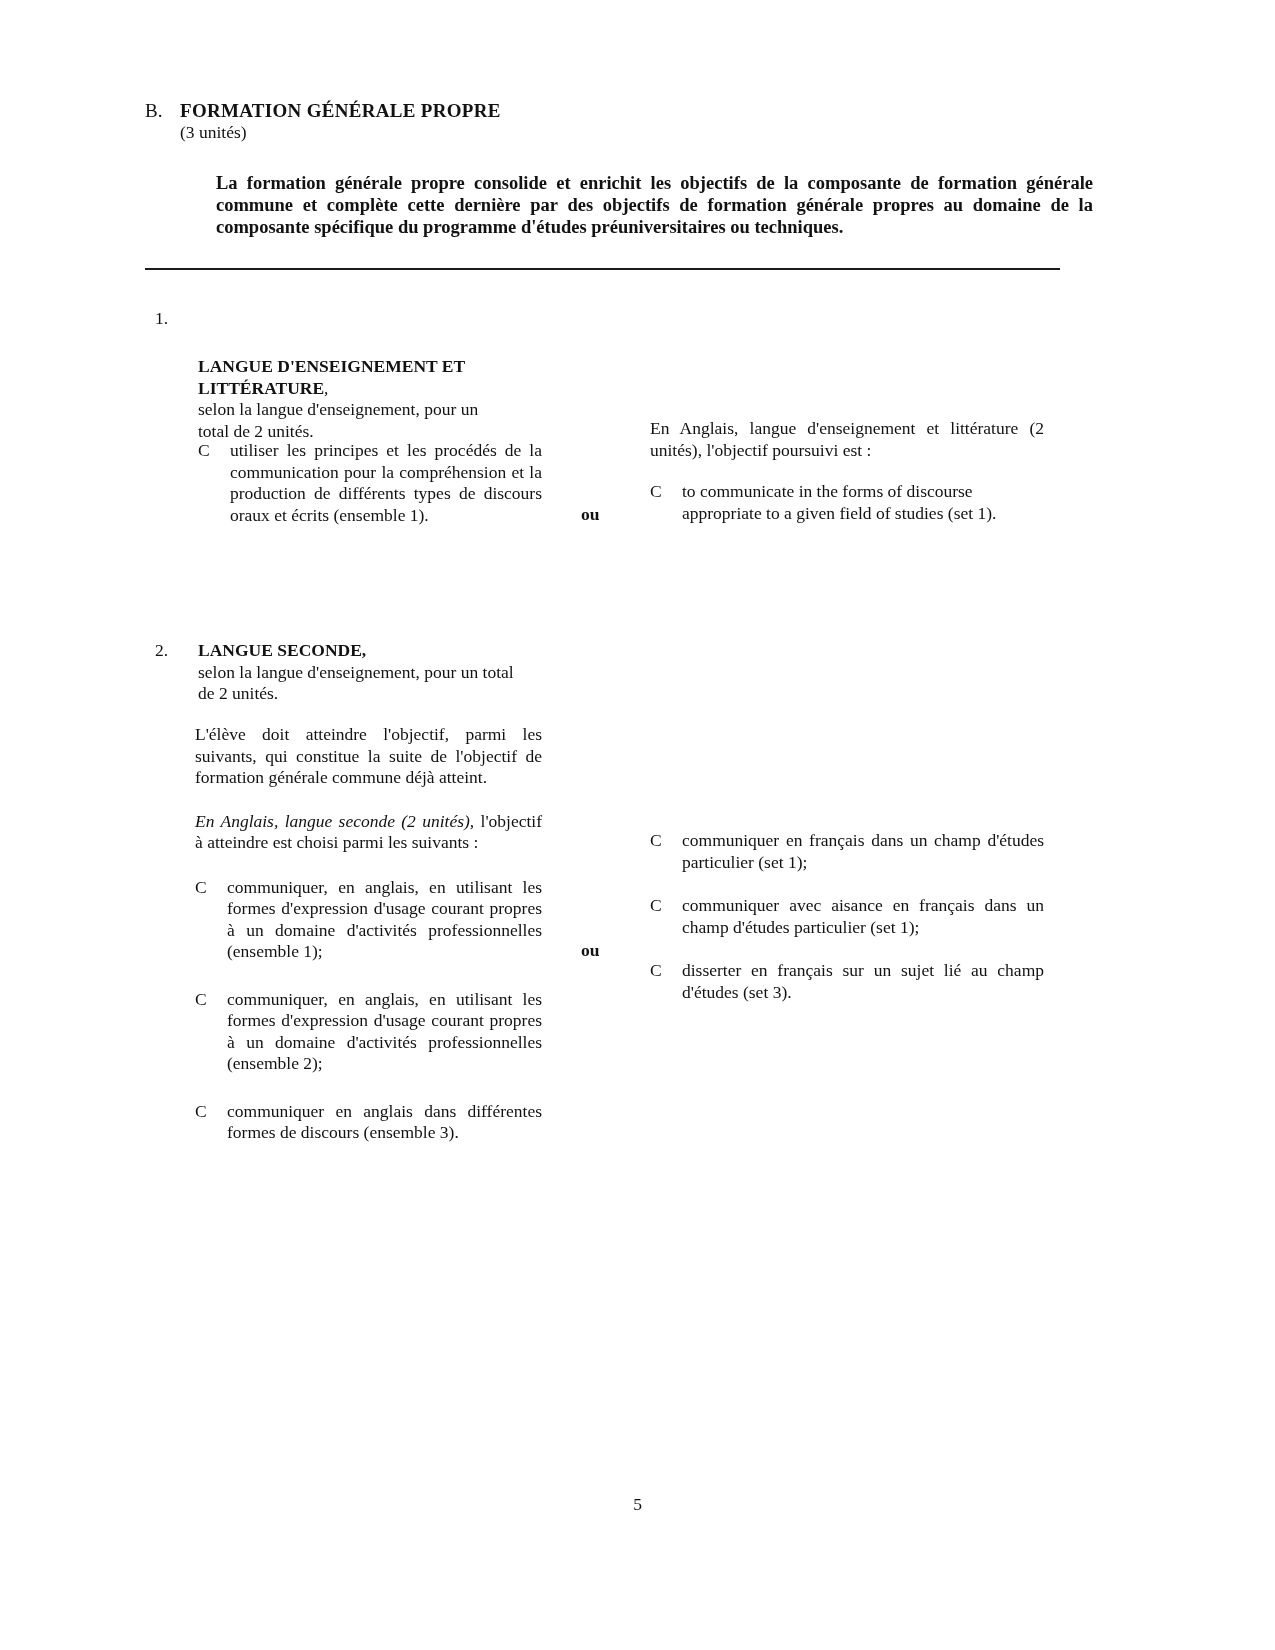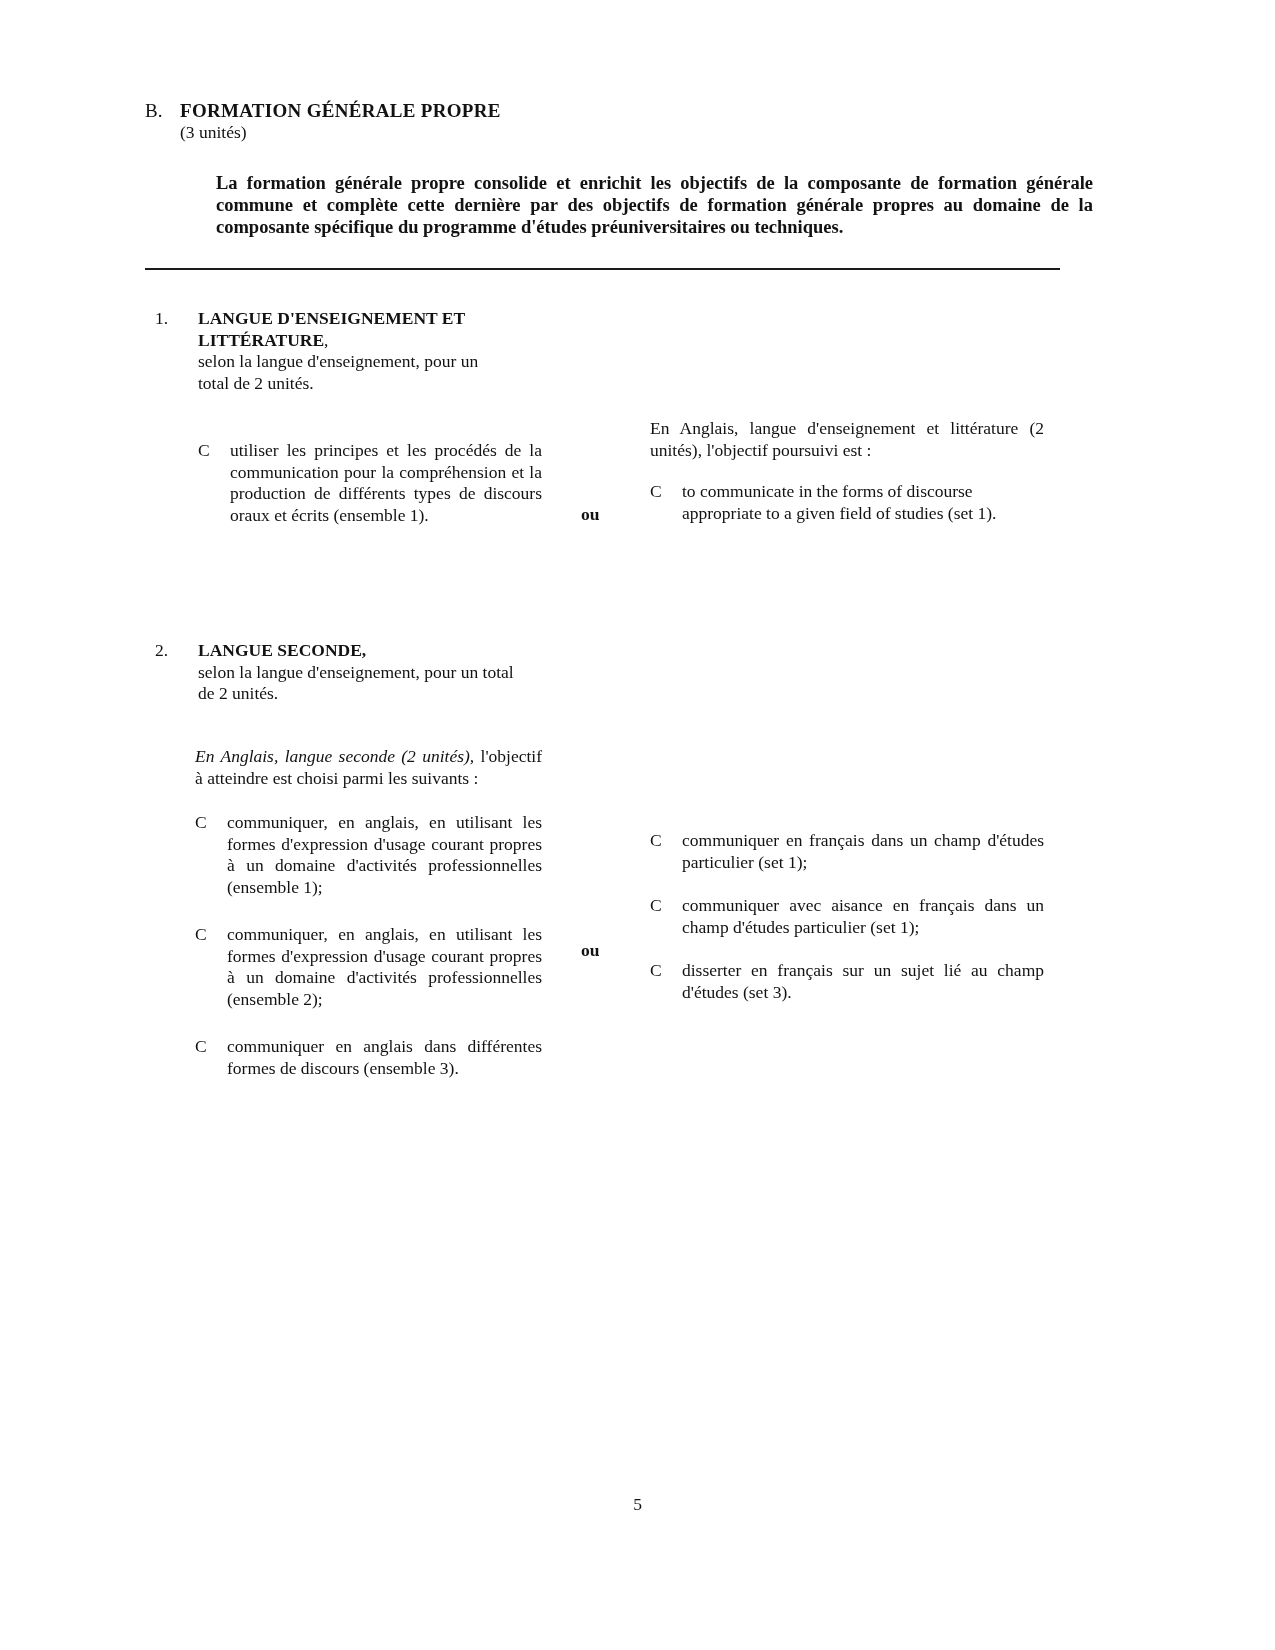--- a/index.html
+++ b/index.html
@@ -49,21 +49,21 @@
     <div style="margin-left:35px;">(3 unités)</div>
   </div>
 
   <div class="abs intro-par" style="left:180px; top:172px; width:877px;margin-left:36px;">La formation générale propre consolide et enrichit les objectifs de la composante de formation générale commune et complète cette dernière par des objectifs de formation générale propres au domaine de la composante spécifique du programme d'études préuniversitaires ou techniques.</div>
 
   <div class="abs rule" style="left:145px; top:268px; width:915px;"></div>
 
   <div class="abs" style="left:155px; top:308px; width:340px;">
     <div class="numrow">
       <span class="numcol">1.</span>
-      <div style="flex:1; max-width:290px;">
+      <div style="flex:1; max-width:290px;margin-top:48px;">
         <div>
           <span class="sec-title">LANGUE D'ENSEIGNEMENT ET LITTÉRATURE</span><span>,</span>
         </div>
         <div>selon la langue d'enseignement, pour un total de 2 unités.</div>
       </div>
     </div>
   </div>
 
   <div class="abs" style="left:198px; top:418px; width:344px;">
     <div class="bullet">
@@ -86,20 +86,21 @@
     <div class="numrow">
       <span class="numcol">2.</span>
       <div style="flex:1; max-width:330px;">
         <div class="sec-title">LANGUE SECONDE,</div>
         <div>selon la langue d'enseignement, pour un total de 2 unités.</div>
       </div>
     </div>
   </div>
 
   <div class="abs" style="left:195px; top:724px; width:347px;">
+    <div class="just">L'élève doit atteindre l'objectif, parmi les suivants, qui constitue la suite de l'objectif de formation générale commune déjà atteint.</div>
     <div class="just" style="margin-top:22px;">
       <span class="italic">En Anglais, langue seconde (2 unités),</span><span> l'objectif à atteindre est choisi parmi les suivants :</span>
     </div>
     <div class="bullet" style="margin-top:23px;">
       <span class="marker">C</span>
       <span class="btext just">communiquer, en anglais, en utilisant les formes d'expression d'usage courant propres à un domaine d'activités professionnelles (ensemble 1);</span>
     </div>
     <div class="bullet" style="margin-top:26px;">
       <span class="marker">C</span>
       <span class="btext just">communiquer, en anglais, en utilisant les formes d'expression d'usage courant propres à un domaine d'activités professionnelles (ensemble 2);</span>

